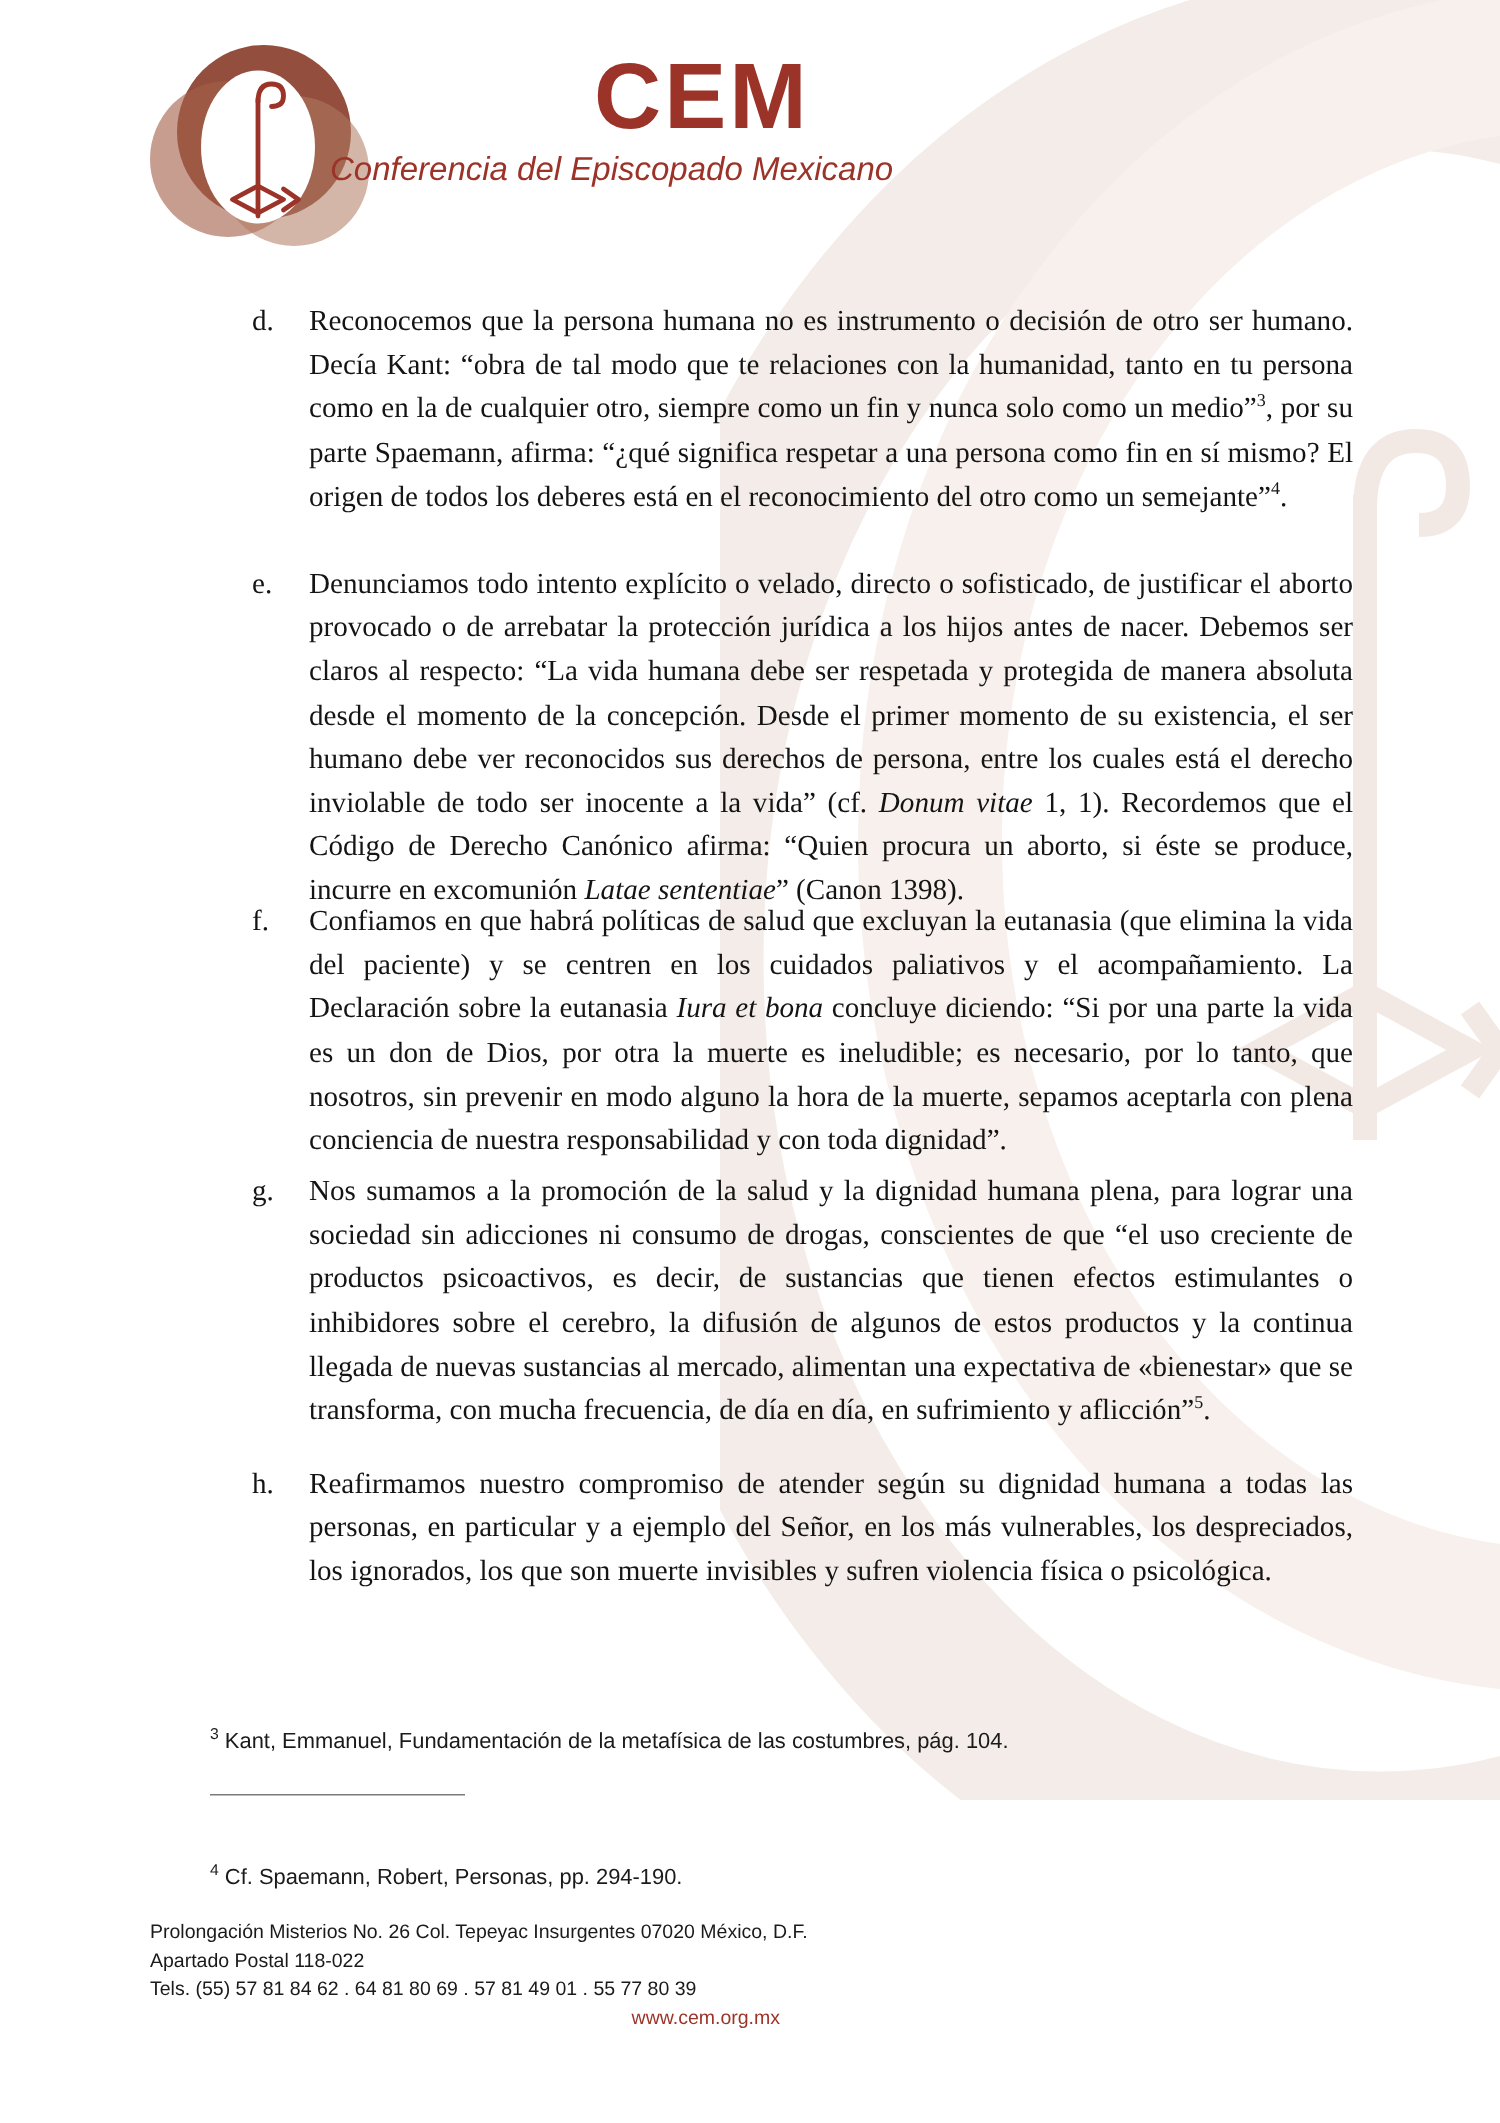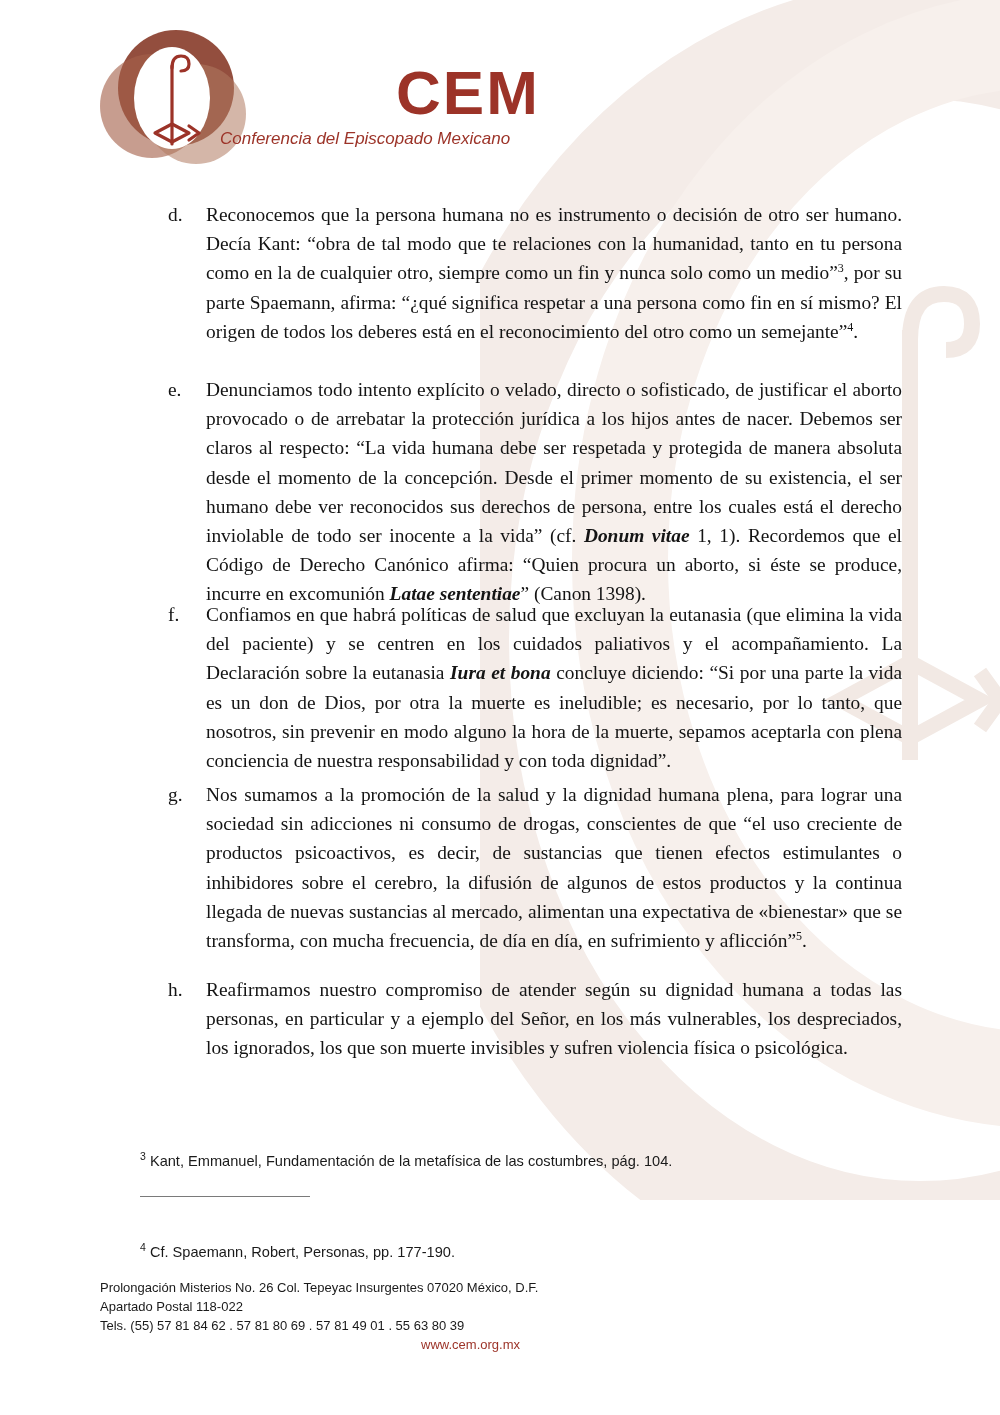--- a/index.html
+++ b/index.html
@@ -42,35 +42,34 @@
     left: 0;
     top: 0;
     width: 150px;
     height: 150px;
   }
   .wordmark {
     position: absolute;
     left: 118px;
     top: 12px;
     width: 350px;
-    margin-top: 28px;
   }
   .wordmark-cem {
     font-family: "Liberation Sans", sans-serif;
     font-weight: bold;
     font-size: 62px;
     letter-spacing: 2px;
     color: #9c3328;
     line-height: 1;
     margin-left: 178px;
   }
   .wordmark-sub {
     font-family: "Liberation Sans", sans-serif;
     font-style: italic;
-    font-size: 17px;
+    font-size: 22px;
     color: #9c3328;
     line-height: 1;
     margin-top: 6px;
     margin-left: 2px;
     white-space: nowrap;
   }
 
   
   .body-area {
     position: absolute;
@@ -93,21 +92,21 @@
     position: absolute;
     left: 0;
     top: 0;
     width: 34px;
     text-align: left;
   }
   .clause .ctext {
     display: block;
     margin-left: 38px;
   }
-  .clause .ctext i { font-style: italic; font-weight: bold; }
+  .clause .ctext i { font-style: italic; }
   sup {
     font-size: 0.62em;
     vertical-align: super;
     line-height: 0;
   }
 
   
   .footnote-rule {
     position: absolute;
     left: 140px;
@@ -211,23 +210,23 @@
   </div>
 
   <div class="footnote-rule"></div>
 
   <div class="footnote" style="top:1152px;">
     <sup>3</sup>
     <span>Kant, Emmanuel, Fundamentación de la metafísica de las costumbres, pág. 104.</span>
   </div>
   <div class="footnote" style="top:1243px;">
     <sup>4</sup>
-    <span>Cf. Spaemann, Robert, Personas, pp. 177-190.</span>
+    <span>Cf. Spaemann, Robert, Personas, pp. 294-190.</span>
   </div>
 
   <div class="footer">
     <div>Prolongación Misterios No. 26 Col. Tepeyac Insurgentes 07020 México, D.F.</div>
     <div>Apartado Postal 118-022</div>
-    <div>Tels. (55) 57 81 84 62 . 57 81 80 69 . 57 81 49 01 . 55 63 80 39</div>
+    <div>Tels. (55) 57 81 84 62 . 64 81 80 69 . 57 81 49 01 . 55 77 80 39</div>
     <div class="url">www.cem.org.mx</div>
   </div>
 
 </div>
 
 </body></html>

